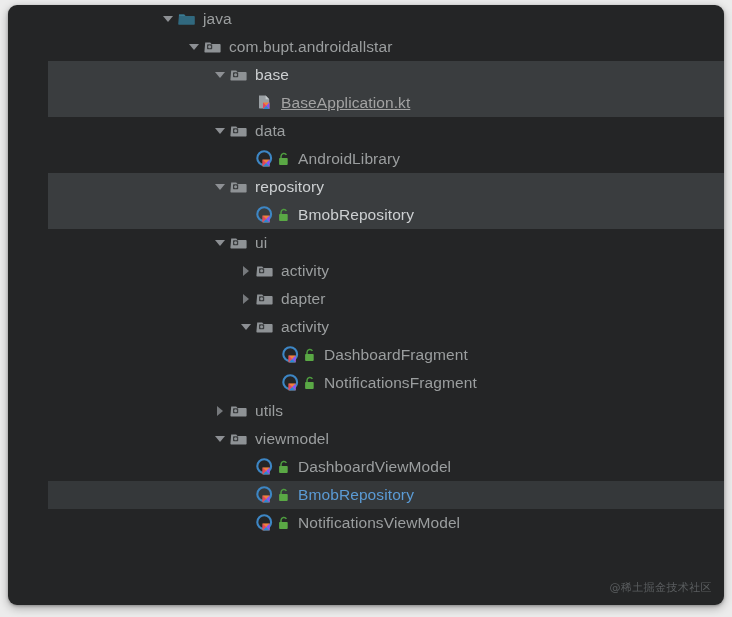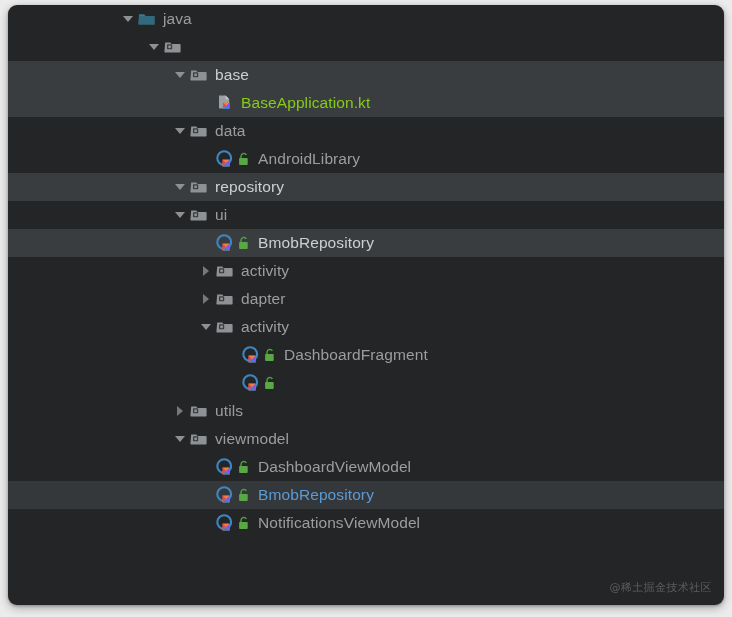--- a/index.html
+++ b/index.html
@@ -24,20 +24,21 @@
     overflow: hidden;
     box-shadow: 0 3px 10px rgba(0,0,0,0.30), 0 1px 3px rgba(0,0,0,0.25);
   }
 
   .tree-rows {
     position: absolute;
     left: 0;
     top: 0;
     right: 0;
     bottom: 0;
+    padding-left: 40px;
   }
 
   .row {
     position: relative;
     height: 28px;
     display: flex;
     align-items: center;
     white-space: nowrap;
     box-sizing: border-box;
   }
@@ -99,21 +100,21 @@
   }
 
   
   .label {
     font-size: 15.5px;
     color: #9b9e9f;
     letter-spacing: 0.1px;
   }
   .label.bright { color: #cdd0d2; }
   .label.blue   { color: #5b9bd5; }
-  .label.file   { color: #84cc16; }
+  .label.file   { color: #a3a3a3; text-decoration: underline; }
 
   
   #watermark {
     position: absolute;
     right: 12px;
     bottom: 10px;
     font-size: 11px;
     color: #5a5d5f;
     font-family: "DejaVu Sans", sans-serif;
     letter-spacing: 0.4px;
@@ -139,20 +140,21 @@
       <div class="row">
         <span class="indent" style="width: 138px;"></span>
         <span class="arrow down"></span>
         <span class="icon">
           <svg width="18" height="18" viewBox="0 0 18 18">
             <path d="M1.2 4.6 h5 l1.3 1.5 h8.3 a0.8 0.8 0 0 1 0.8 0.8 v6.9 a0.8 0.8 0 0 1 -0.8 0.8 h-14.6 a0.8 0.8 0 0 1 -0.8 -0.8 z" fill="#8e9295"></path>
             <rect x="3.0" y="6.3" width="5.2" height="5.0" rx="0.7" fill="#3a3c3e"></rect>
             <circle cx="5.6" cy="8.8" r="1.5" fill="#8e9295"></circle>
           </svg>
         </span>
+        <span class="label">com.bupt.androidallstar</span>
       </div>
       <div class="row band">
         <span class="indent" style="width: 164px;"></span>
         <span class="arrow down"></span>
         <span class="icon">
           <svg width="18" height="18" viewBox="0 0 18 18">
             <path d="M1.2 4.6 h5 l1.3 1.5 h8.3 a0.8 0.8 0 0 1 0.8 0.8 v6.9 a0.8 0.8 0 0 1 -0.8 0.8 h-14.6 a0.8 0.8 0 0 1 -0.8 -0.8 z" fill="#8e9295"></path>
             <rect x="3.0" y="6.3" width="5.2" height="5.0" rx="0.7" fill="#3a3c3e"></rect>
             <circle cx="5.6" cy="8.8" r="1.5" fill="#8e9295"></circle>
           </svg>
@@ -210,51 +212,51 @@
         <span class="arrow down"></span>
         <span class="icon">
           <svg width="18" height="18" viewBox="0 0 18 18">
             <path d="M1.2 4.6 h5 l1.3 1.5 h8.3 a0.8 0.8 0 0 1 0.8 0.8 v6.9 a0.8 0.8 0 0 1 -0.8 0.8 h-14.6 a0.8 0.8 0 0 1 -0.8 -0.8 z" fill="#8e9295"></path>
             <rect x="3.0" y="6.3" width="5.2" height="5.0" rx="0.7" fill="#3a3c3e"></rect>
             <circle cx="5.6" cy="8.8" r="1.5" fill="#8e9295"></circle>
           </svg>
         </span>
         <span class="label bright">repository</span>
       </div>
+      <div class="row band">
+        <span class="indent" style="width: 190px;"></span>
+        <span class="arrow none"></span>
+        <span class="icon">
+          <svg width="18" height="18" viewBox="0 0 18 18">
+            <circle cx="8.2" cy="8.2" r="6.9" fill="none" stroke="#3d86c4" stroke-width="2.1"></circle>
+            <path d="M8.4 4.6 a3.7 3.7 0 1 0 0 7.4 a3.7 3.7 0 0 1 0 -7.4 z" fill="#3d86c4"></path>
+            <path d="M6.6 9.4 h7.0 v7.0 h-7.0 z" fill="#f0803c"></path>
+            <path d="M13.6 9.4 l-3.5 3.5 l3.5 3.5 z" fill="#7f52ff"></path>
+            <path d="M6.6 16.4 l3.5 -3.5 l-3.5 -3.5 z" fill="#e24462"></path>
+            <path d="M6.6 16.4 h7.0 l-3.5 -3.5 z" fill="#2b86d4"></path>
+          </svg>
+        </span>
+        <span class="lock"><svg width="13" height="16" viewBox="0 0 13 16">
+            <path d="M4.0 7.2 v-2.0 a2.9 2.9 0 0 1 5.4 -1.3" fill="none" stroke="#4e9c3f" stroke-width="1.5"></path>
+            <rect x="2.1" y="6.9" width="8.6" height="7.0" rx="0.9" fill="#5aa845"></rect>
+          </svg></span>
+        <span class="label bright">BmobRepository</span>
+      </div>
       <div class="row">
         <span class="indent" style="width: 164px;"></span>
         <span class="arrow down"></span>
         <span class="icon">
           <svg width="18" height="18" viewBox="0 0 18 18">
             <path d="M1.2 4.6 h5 l1.3 1.5 h8.3 a0.8 0.8 0 0 1 0.8 0.8 v6.9 a0.8 0.8 0 0 1 -0.8 0.8 h-14.6 a0.8 0.8 0 0 1 -0.8 -0.8 z" fill="#8e9295"></path>
             <rect x="3.0" y="6.3" width="5.2" height="5.0" rx="0.7" fill="#3a3c3e"></rect>
             <circle cx="5.6" cy="8.8" r="1.5" fill="#8e9295"></circle>
           </svg>
         </span>
         <span class="label">ui</span>
       </div>
-      <div class="row band">
-        <span class="indent" style="width: 190px;"></span>
-        <span class="arrow none"></span>
-        <span class="icon">
-          <svg width="18" height="18" viewBox="0 0 18 18">
-            <circle cx="8.2" cy="8.2" r="6.9" fill="none" stroke="#3d86c4" stroke-width="2.1"></circle>
-            <path d="M8.4 4.6 a3.7 3.7 0 1 0 0 7.4 a3.7 3.7 0 0 1 0 -7.4 z" fill="#3d86c4"></path>
-            <path d="M6.6 9.4 h7.0 v7.0 h-7.0 z" fill="#f0803c"></path>
-            <path d="M13.6 9.4 l-3.5 3.5 l3.5 3.5 z" fill="#7f52ff"></path>
-            <path d="M6.6 16.4 l3.5 -3.5 l-3.5 -3.5 z" fill="#e24462"></path>
-            <path d="M6.6 16.4 h7.0 l-3.5 -3.5 z" fill="#2b86d4"></path>
-          </svg>
-        </span>
-        <span class="lock"><svg width="13" height="16" viewBox="0 0 13 16">
-            <path d="M4.0 7.2 v-2.0 a2.9 2.9 0 0 1 5.4 -1.3" fill="none" stroke="#4e9c3f" stroke-width="1.5"></path>
-            <rect x="2.1" y="6.9" width="8.6" height="7.0" rx="0.9" fill="#5aa845"></rect>
-          </svg></span>
-        <span class="label bright">BmobRepository</span>
-      </div>
       <div class="row">
         <span class="indent" style="width: 190px;"></span>
         <span class="arrow right"></span>
         <span class="icon">
           <svg width="18" height="18" viewBox="0 0 18 18">
             <path d="M1.2 4.6 h5 l1.3 1.5 h8.3 a0.8 0.8 0 0 1 0.8 0.8 v6.9 a0.8 0.8 0 0 1 -0.8 0.8 h-14.6 a0.8 0.8 0 0 1 -0.8 -0.8 z" fill="#8e9295"></path>
             <rect x="3.0" y="6.3" width="5.2" height="5.0" rx="0.7" fill="#3a3c3e"></rect>
             <circle cx="5.6" cy="8.8" r="1.5" fill="#8e9295"></circle>
           </svg>
         </span>
@@ -313,20 +315,21 @@
             <path d="M6.6 9.4 h7.0 v7.0 h-7.0 z" fill="#f0803c"></path>
             <path d="M13.6 9.4 l-3.5 3.5 l3.5 3.5 z" fill="#7f52ff"></path>
             <path d="M6.6 16.4 l3.5 -3.5 l-3.5 -3.5 z" fill="#e24462"></path>
             <path d="M6.6 16.4 h7.0 l-3.5 -3.5 z" fill="#2b86d4"></path>
           </svg>
         </span>
         <span class="lock"><svg width="13" height="16" viewBox="0 0 13 16">
             <path d="M4.0 7.2 v-2.0 a2.9 2.9 0 0 1 5.4 -1.3" fill="none" stroke="#4e9c3f" stroke-width="1.5"></path>
             <rect x="2.1" y="6.9" width="8.6" height="7.0" rx="0.9" fill="#5aa845"></rect>
           </svg></span>
+        <span class="label">NotificationsFragment</span>
       </div>
       <div class="row">
         <span class="indent" style="width: 164px;"></span>
         <span class="arrow right"></span>
         <span class="icon">
           <svg width="18" height="18" viewBox="0 0 18 18">
             <path d="M1.2 4.6 h5 l1.3 1.5 h8.3 a0.8 0.8 0 0 1 0.8 0.8 v6.9 a0.8 0.8 0 0 1 -0.8 0.8 h-14.6 a0.8 0.8 0 0 1 -0.8 -0.8 z" fill="#8e9295"></path>
             <rect x="3.0" y="6.3" width="5.2" height="5.0" rx="0.7" fill="#3a3c3e"></rect>
             <circle cx="5.6" cy="8.8" r="1.5" fill="#8e9295"></circle>
           </svg>

